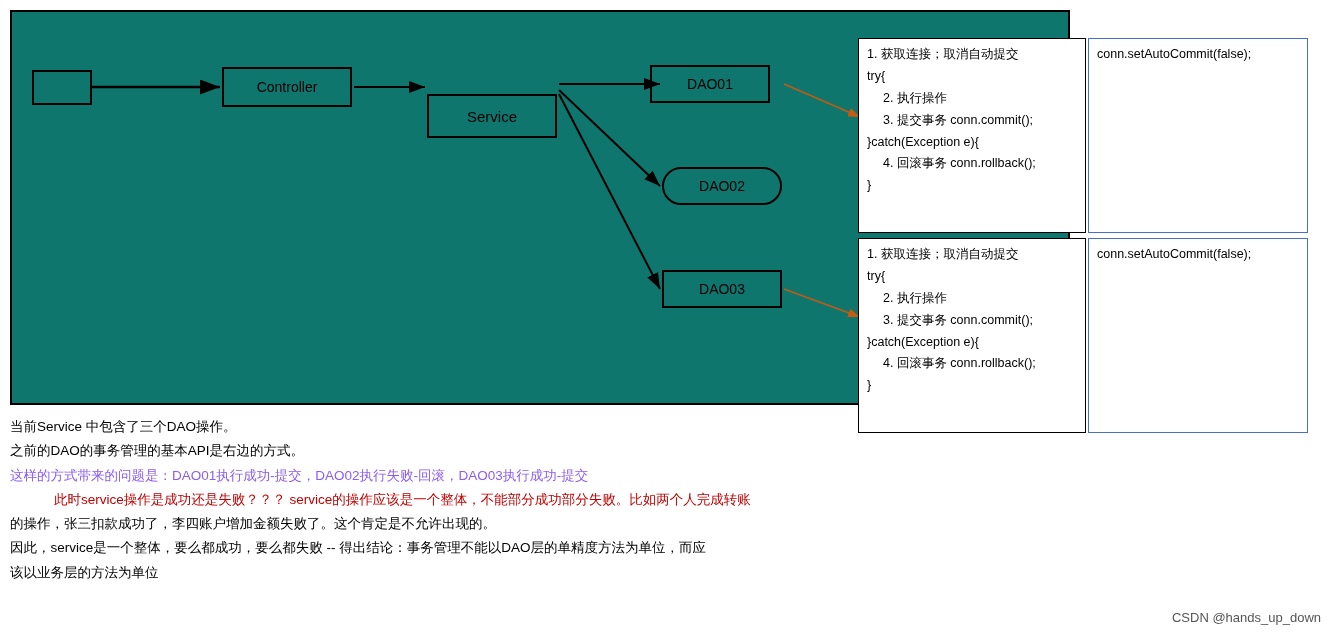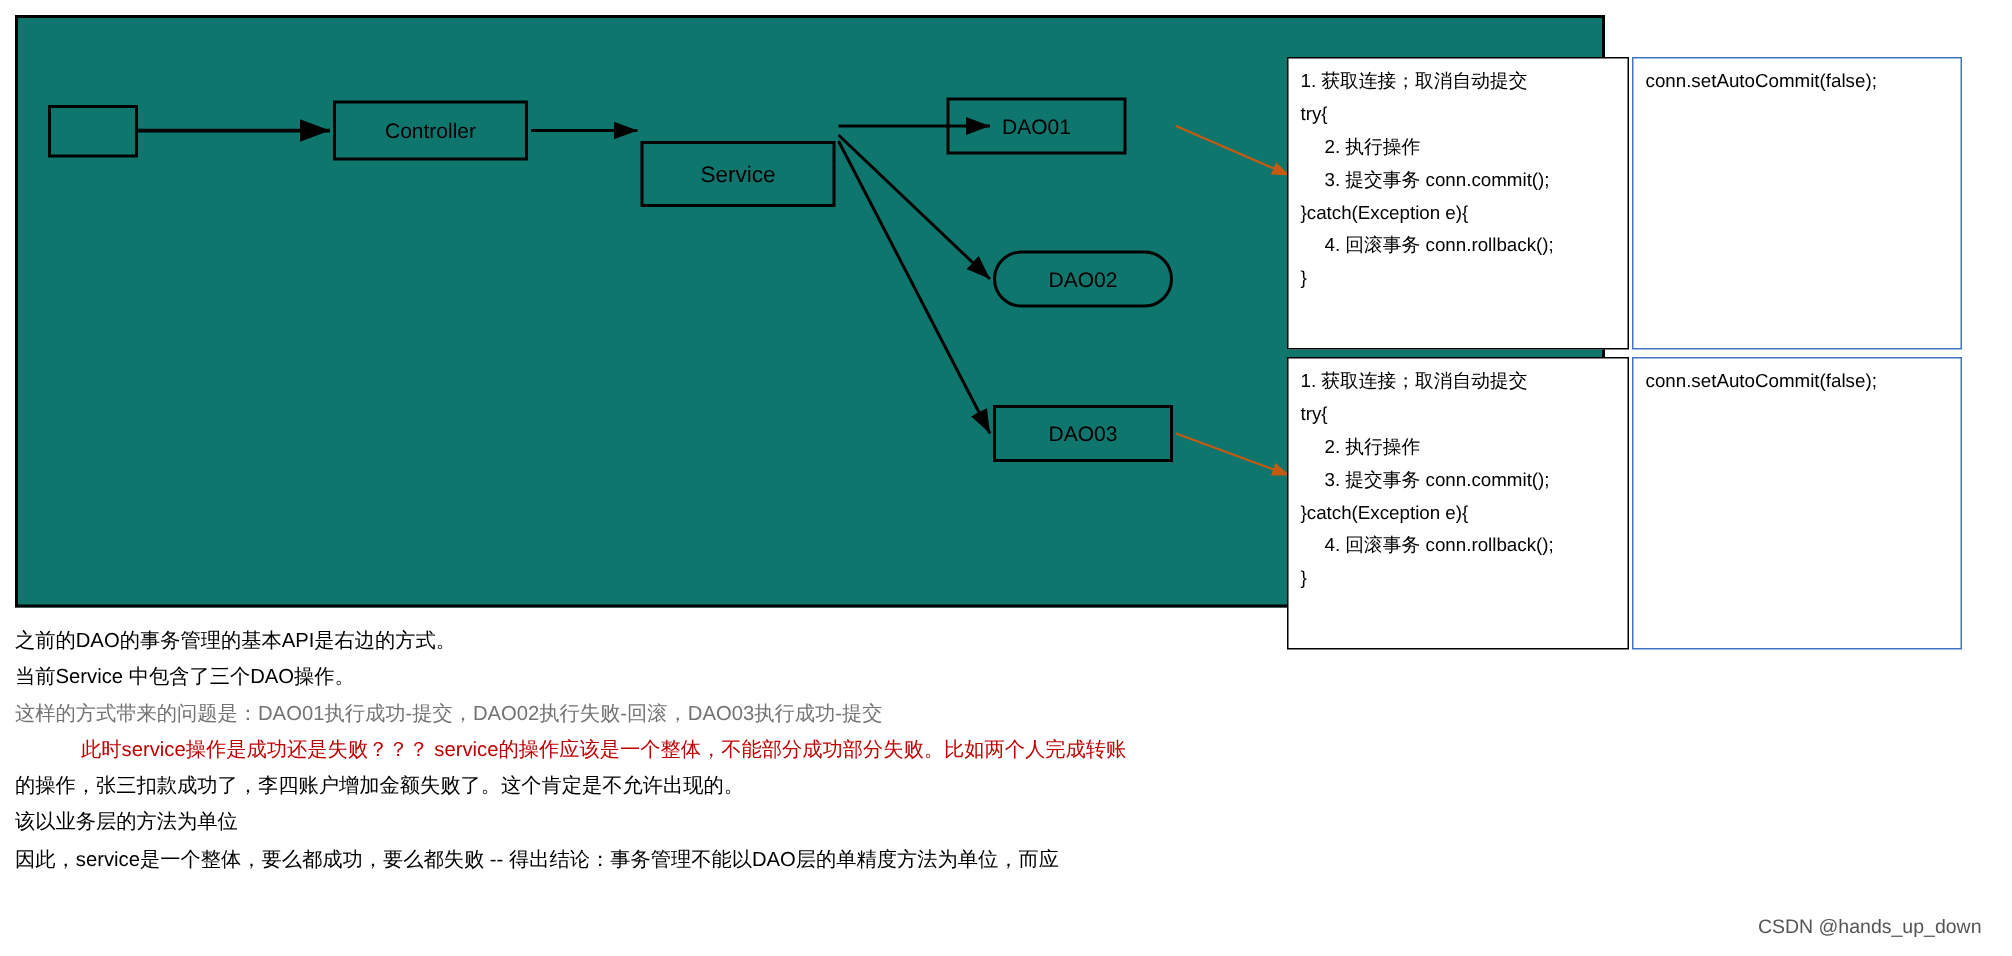--- a/index.html
+++ b/index.html
@@ -70,21 +70,21 @@
       height: 38px;
       border: 2.5px solid #000;
       display: flex;
       align-items: center;
       justify-content: center;
       font-size: 14px;
     }
 
     .dao01-box {
       top: 53px;
-      left: 619px;
+      left: 638px;
     }
 
     .dao02-box {
       top: 155px;
       left: 650px;
       border-radius: 19px;
     }
 
     .dao03-box {
       top: 258px;
@@ -221,24 +221,24 @@
   </div>
 
   <div style="position:absolute; top:210px; left:230px; width:220px; height:195px; border:1.5px solid #4472c4; background:#fff;">
     <div class="code-text">
       <div>conn.setAutoCommit(false);</div>
     </div>
   </div>
 </div>
 
 <div class="desc-area">
+  <p>当前Service 中包含了三个DAO操作。</p>
   <p>之前的DAO的事务管理的基本API是右边的方式。</p>
-  <p>当前Service 中包含了三个DAO操作。</p>
-  <p style="color:#737373;">这样的方式带来的问题是：DAO01执行成功-提交，DAO02执行失败-回滚，DAO03执行成功-提交</p>
+  <p style="color:#8b5cf6;">这样的方式带来的问题是：DAO01执行成功-提交，DAO02执行失败-回滚，DAO03执行成功-提交</p>
   <p style="color:#c00000;margin-left:44px;">此时service操作是成功还是失败？？？  service的操作应该是一个整体，不能部分成功部分失败。比如两个人完成转账</p>
   <p>的操作，张三扣款成功了，李四账户增加金额失败了。这个肯定是不允许出现的。</p>
+  <p>因此，service是一个整体，要么都成功，要么都失败 -- 得出结论：事务管理不能以DAO层的单精度方法为单位，而应</p>
   <p>该以业务层的方法为单位</p>
-  <p>因此，service是一个整体，要么都成功，要么都失败 -- 得出结论：事务管理不能以DAO层的单精度方法为单位，而应</p>
 </div>
 
 <div class="watermark">
   <span>CSDN @hands_up_down</span>
 </div>
 
 </body></html>

